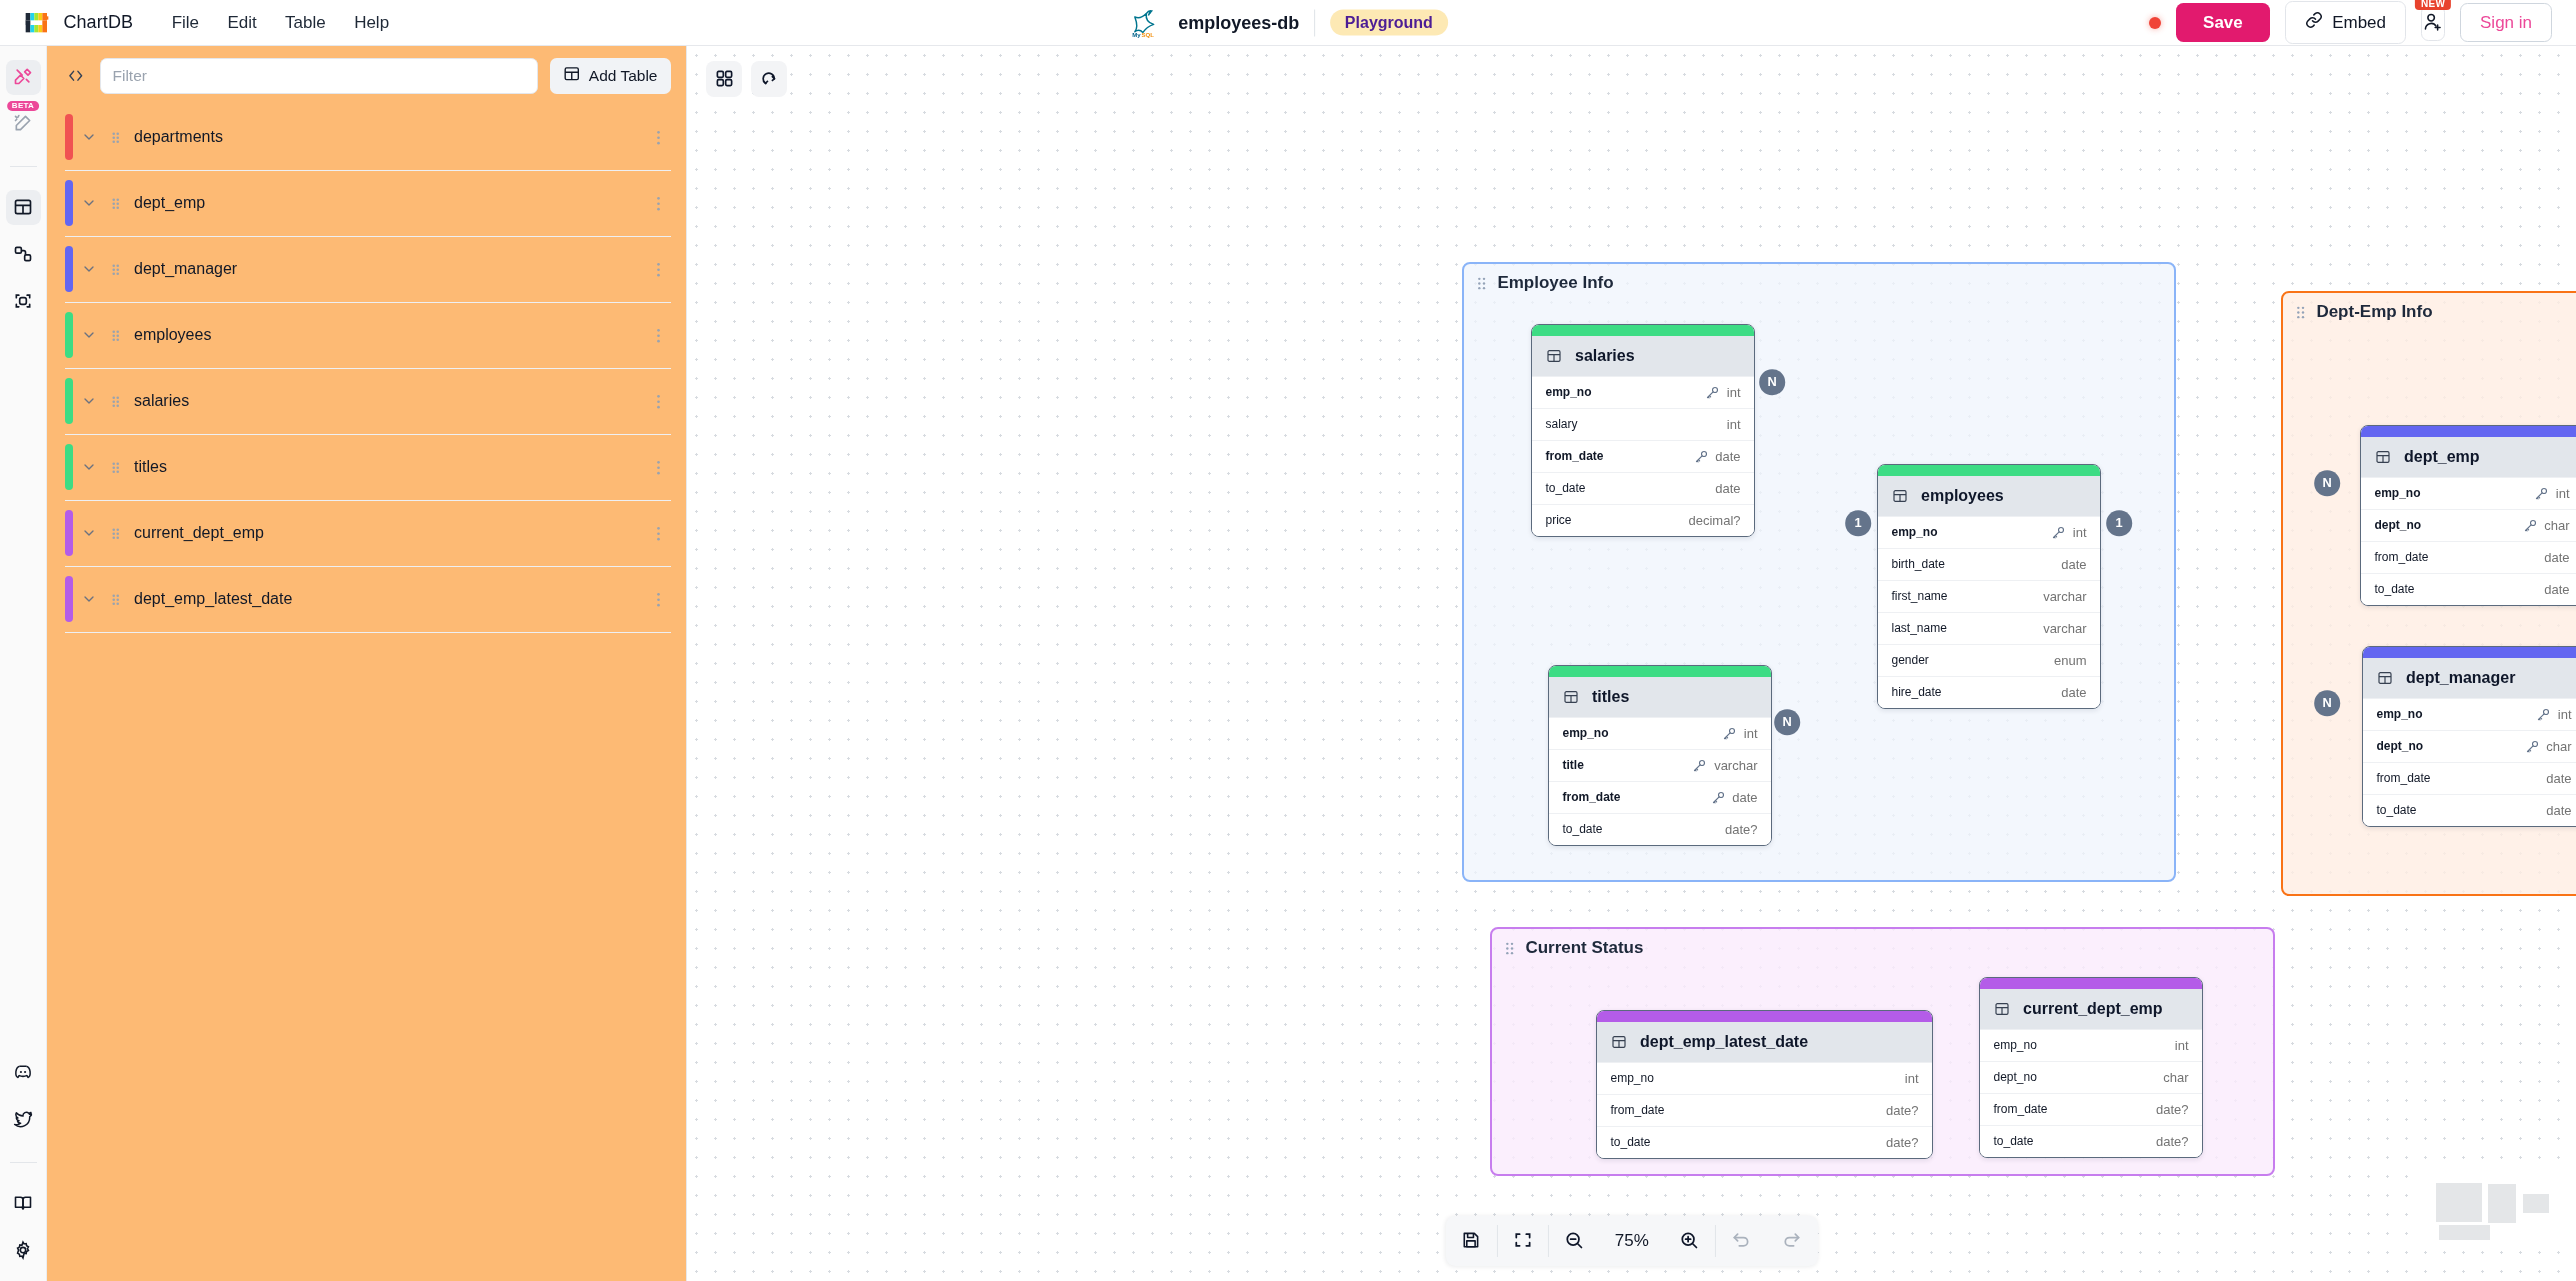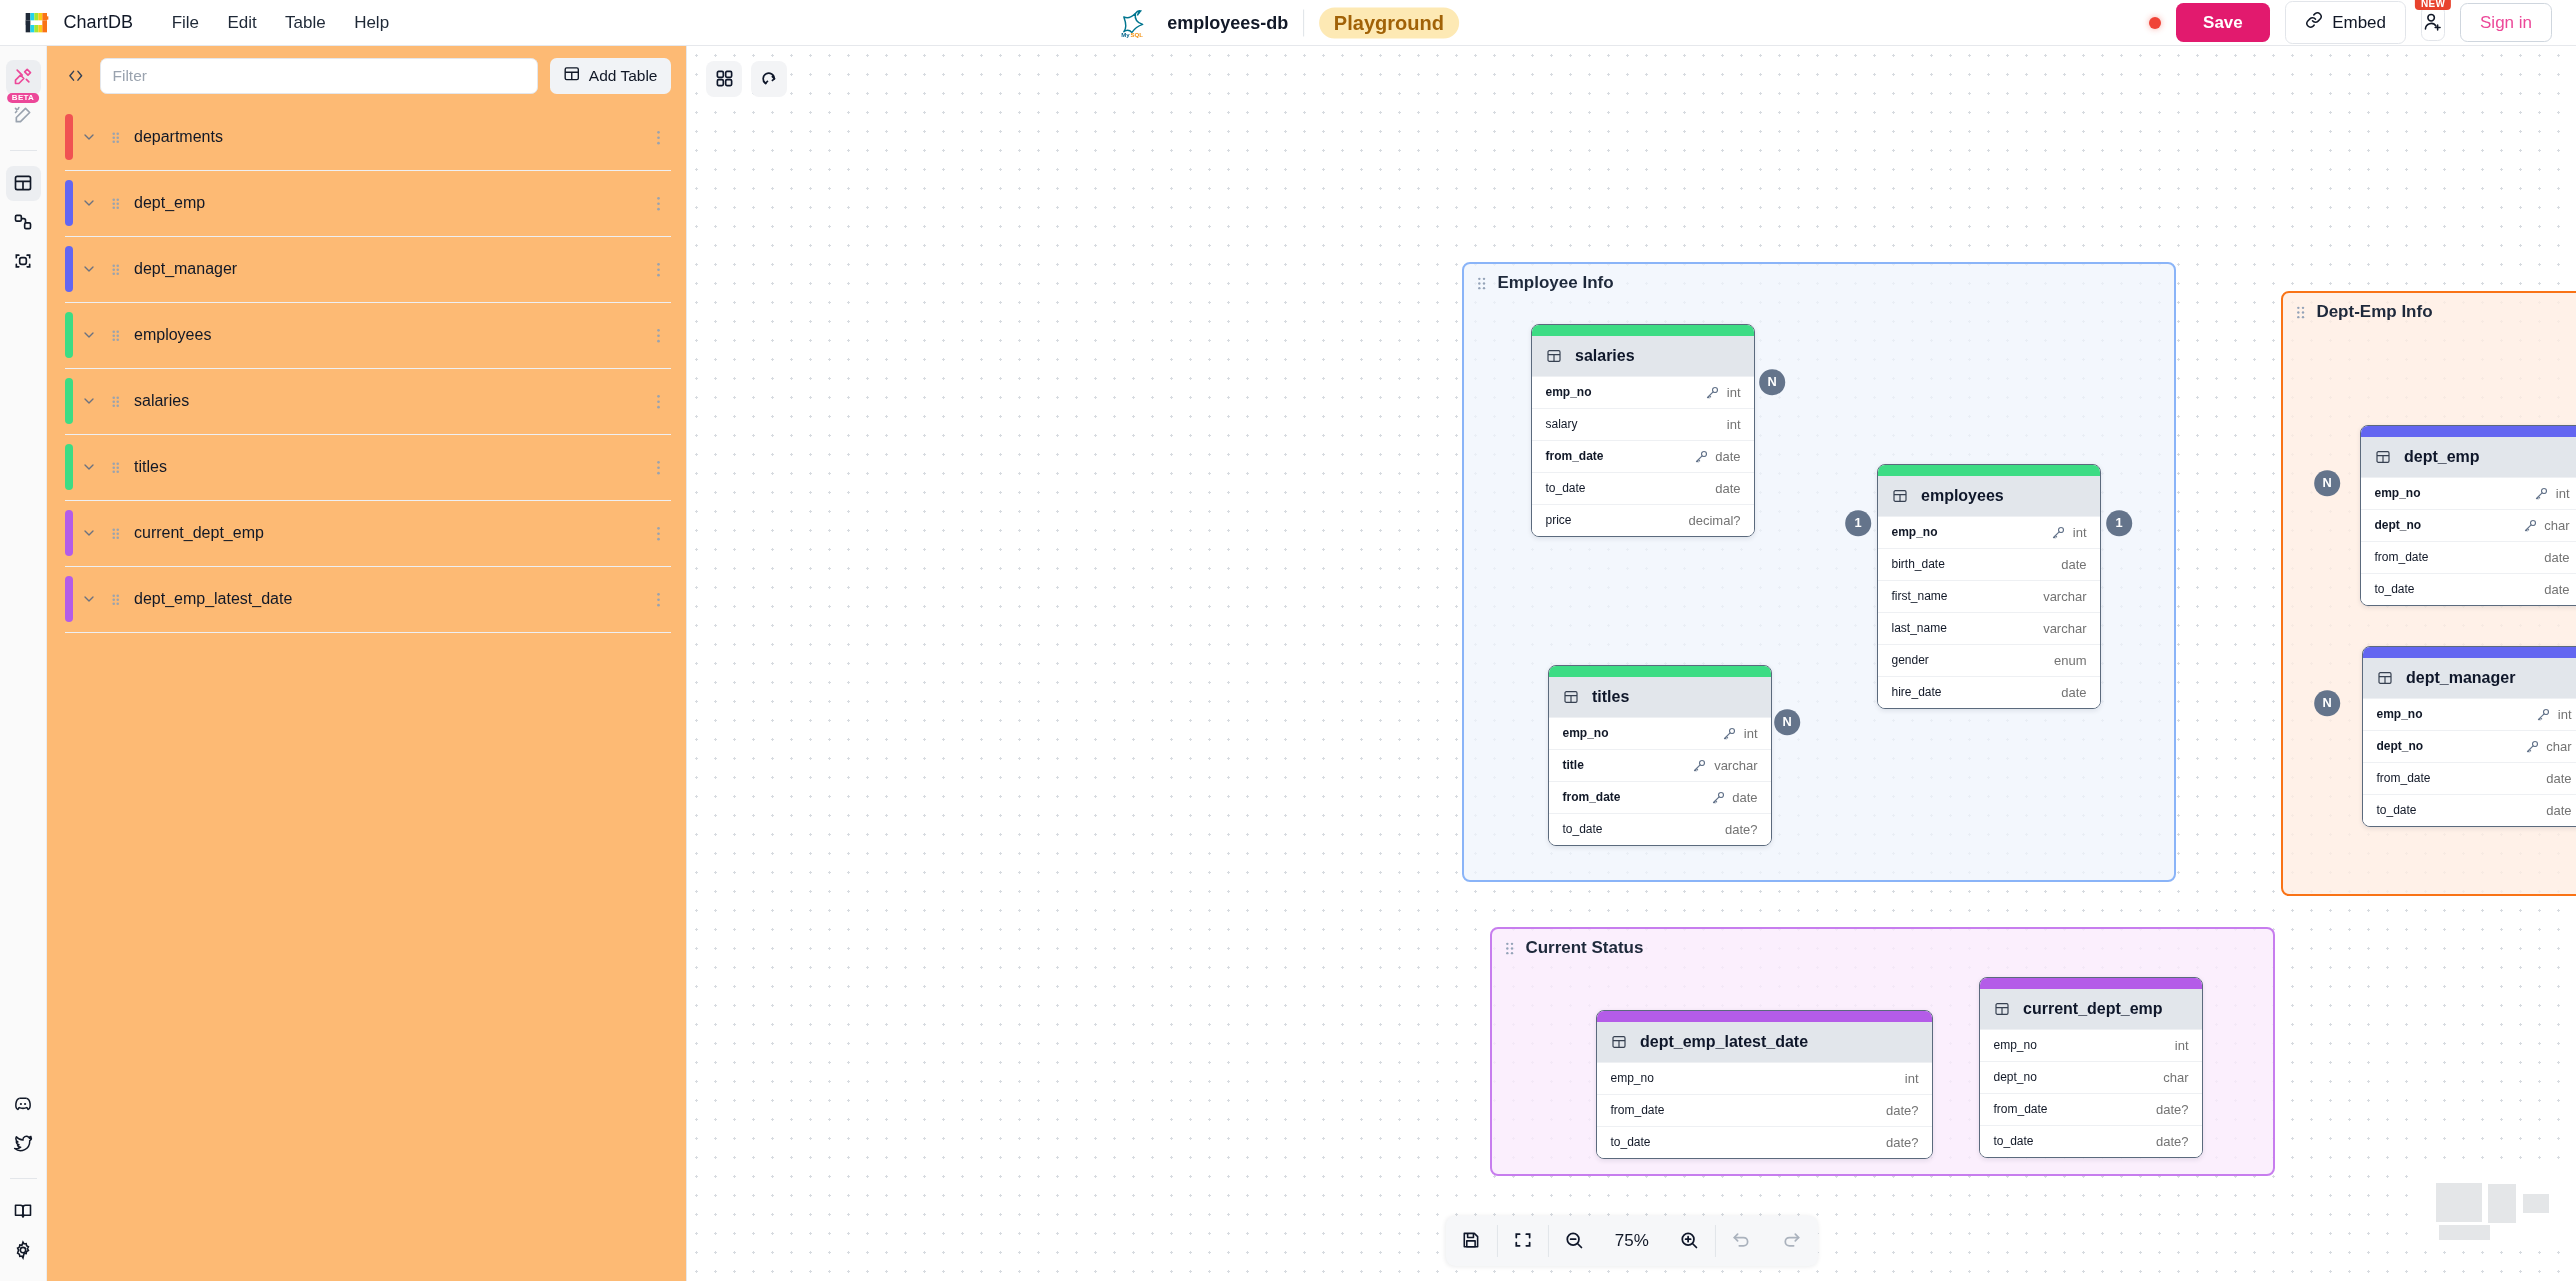--- a/index.html
+++ b/index.html
@@ -30,21 +30,21 @@
   }
 
   .doc-center {
     position: absolute; left: 50%; top: 50%; transform: translate(-50%, -50%);
     display: flex; align-items: center; gap: 15px;
   }
   .mysql-logo { width: 35px; height: 31px; display: block; }
   .doc-title { font-size: 18px; font-weight: 700; color: #111827; white-space: nowrap; }
   .vsep { width: 0.7px; height: 27px; background: #dfe3e8; }
   .badge-playground {
-    background: #fde9b4; color: #a16207; font-size: 20px; font-weight: 700;
+    background: #fde9b4; color: #4c1d95; font-size: 16px; font-weight: 700;
     padding: 4px 15px; border-radius: 673px; white-space: nowrap;
   }
 
   .topbar-right {
     margin-left: auto; display: flex; align-items: center; gap: 15px; padding-right: 24px;
   }
   .dirty-dot { width: 12px; height: 12px; border-radius: 50%; background: #f04438; box-shadow: 0 0 6.7px rgba(240,68,56,.45); }
   .btn-save {
     background: #e21a6e; color: #fff; font-size: 17px; font-weight: 700;
     border: none; border-radius: 7.4px; padding: 9.4px 27px; cursor: pointer; white-space: nowrap;
@@ -67,21 +67,21 @@
     background: #fff; color: #ec4899; font-size: 17px;
     border: 0.7px solid #cfd6de; border-radius: 7.4px; padding: 8.8px 19px; cursor: pointer; white-space: nowrap;
   }
 
   
   .body-row { flex: 1 1 auto; display: flex; min-height: 0; position: relative; }
 
   
   .rail {
     width: 47px; flex: 0 0 47px; background: #fafafa; border-right: 0.7px solid #ebedf0;
-    display: flex; flex-direction: column; align-items: center; padding-top: 13.5px; gap: 4px;
+    display: flex; flex-direction: column; align-items: center; padding-top: 13.5px; gap: 12px;
   }
   .rail-btn {
     width: 35px; height: 35px; border-radius: 7.4px; display: flex; align-items: center; justify-content: center;
     position: relative; cursor: pointer;
   }
   .rail-btn.active { background: #eceef1; }
   .rail-divider { width: 27px; height: 0.7px; background: #e3e6ea; margin: 12px 0; }
   .rail-beta {
     position: absolute; top: -6px; left: 50%; transform: translateX(-50%);
     background: #ec4899; color: #fff; font-size: 8px; font-weight: 700; letter-spacing: 0.3px;

